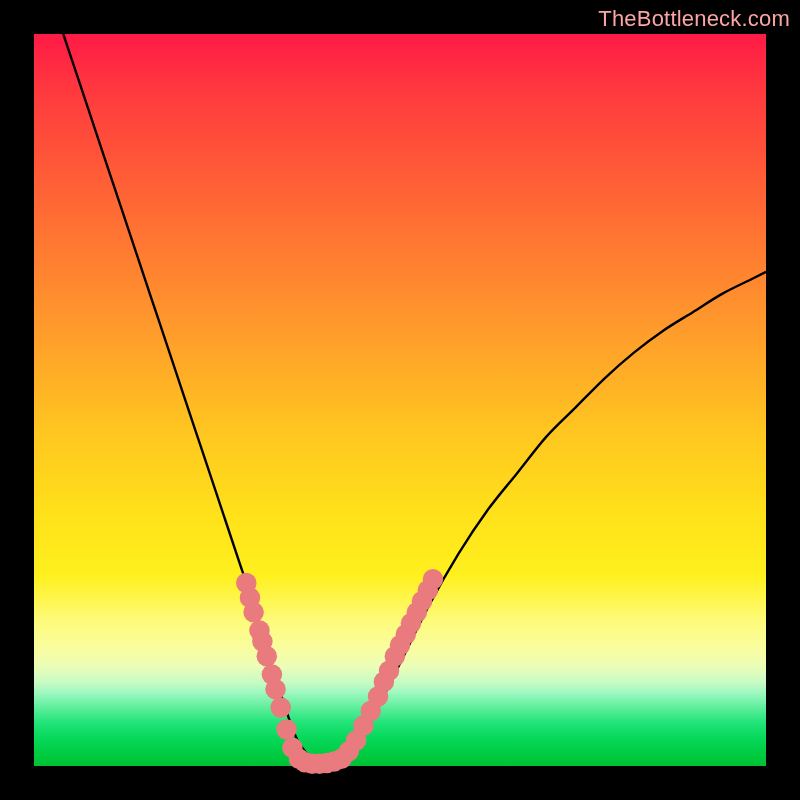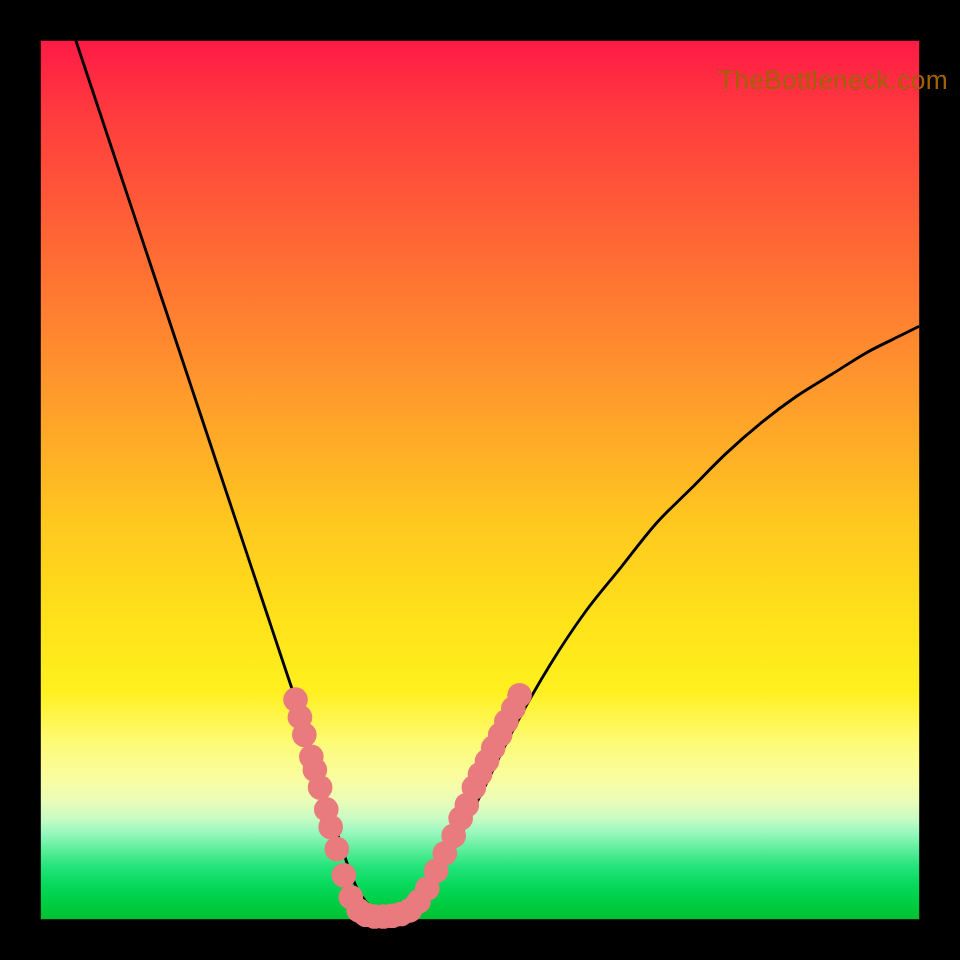--- a/index.html
+++ b/index.html
@@ -44,26 +44,25 @@
       #24e47a 94%,
       #08d95d 96%,
       #00ce45 98%,
       #00c132 100%
     );
   }
   .watermark {
     position: absolute;
     top: 6px;
     right: 10px;
-    color: #a16207;
+    color: #fca5a5;
     font-size: 22px;
     font-weight: 500;
     letter-spacing: 0.2px;
     user-select: none;
-    margin-top: 48px;
   }
   svg.curve {
     position: absolute;
     left: 0;
     top: 0;
     width: 732px;
     height: 732px;
     overflow: visible;
   }
 </style>

